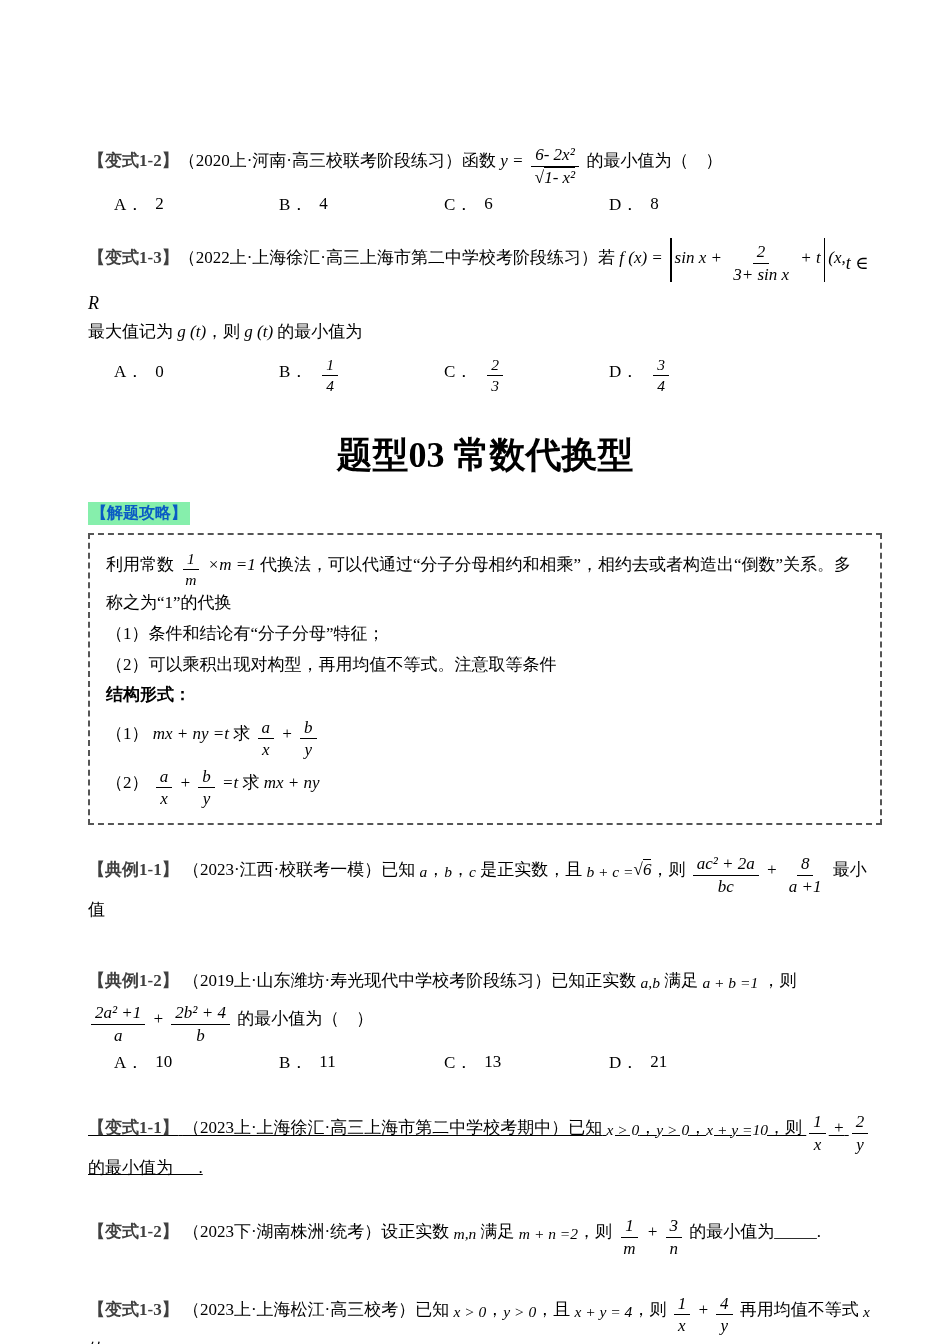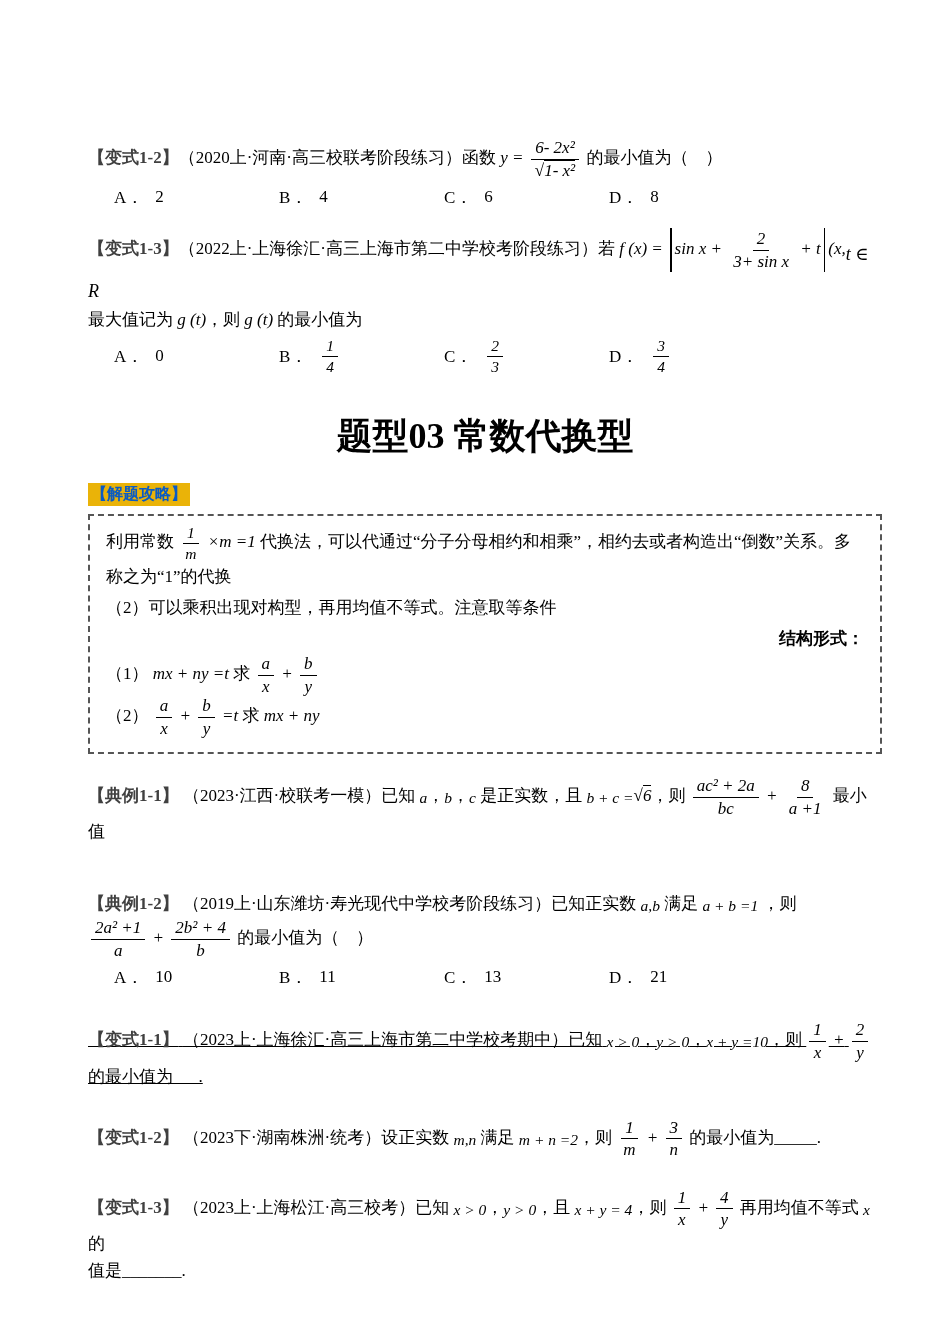--- a/index.html
+++ b/index.html
@@ -10,40 +10,40 @@
     font-size:17px;
     padding:138px 68px 0 88px;
   }
   p{margin:0;}
   .pline{line-height:1.6;}
   .label{color:#404040;font-weight:bold;}
   .it{font-style:italic;}
   .cond{font-style:italic;font-size:15.5px;vertical-align:-2px;}
   
   .frac{display:inline-flex;flex-direction:column;align-items:center;vertical-align:middle;margin:0 3px;line-height:1.15;}
-  .frac .num{display:block;padding:0 4px 1px;border-bottom:1.3px solid #000;font-style:italic;}
+  .frac .num{display:block;padding:0 4px 1px;border-bottom:1.3px solid #000;font-style:italic;margin-top:7px;}
   .frac .den{display:block;padding:1px 4px 0;text-align:center;font-style:italic;}
   .frac.sm{font-size:15.5px;}
   
   .root{white-space:nowrap;}
   .rsign{font-style:normal;}
   .rad{border-top:1.3px solid #000;font-style:italic;}
   
   .vbar{display:inline-block;width:1.5px;height:44px;background:#000;vertical-align:middle;margin:0 3px;}
   .sub{vertical-align:-6px;font-size:18px;font-style:italic;}
   
   .options{display:flex;align-items:center;margin:4px 0 0 26px;min-height:26px;}
   .opt{width:165px;display:flex;align-items:center;}
   .okey{margin-right:12px;}
   
   .sec-title{text-align:center;font-weight:bold;font-size:36px;margin:36px 0 22px 0;}
-  .badge{display:inline-block;background:#eab308;color:#0a5bc4;font-weight:bold;font-size:16px;padding:1px 3px;margin:0 0 8px 0;}
+  .badge{display:inline-block;background:#86efac;color:#0a5bc4;font-weight:bold;font-size:16px;padding:1px 3px;margin:0 0 8px 0;}
   .sbox{border:2px dashed #555;padding:8px 16px 14px 16px;}
   .sbox p{line-height:1.8;}
-  .bold{font-weight:bold;text-align:right;}
+  .bold{font-weight:bold;}
   section{display:block;}
   .mb18{margin-bottom:18px;}
   .mt22{margin-top:22px;}
   .mt30{margin-top:30px;text-decoration:underline;}
   .mt28{margin-top:28px;}
   .mt44{margin-top:44px;}
 </style>
 </head>
 <body>
 
@@ -135,20 +135,21 @@
     <p class="pline">
       <span>利用常数</span>
       <span class="frac sm">
           <span class="num">1</span>
           <span class="den">m</span>
         </span>
       <span class="it">×m =1</span>
       <span>代换法，可以代通过“分子分母相约和相乘”，相约去或者构造出“倒数”关系。多</span>
     </p>
     <p>称之为“1”的代换</p>
+    <p>（1）条件和结论有“分子分母”特征；</p>
     <p>（2）可以乘积出现对构型，再用均值不等式。注意取等条件</p>
     <p class="bold">结构形式：</p>
     <p class="pline">
       <span>（1）</span>
       <span class="it">mx + ny =t</span>
       <span>求</span>
       <span class="frac">
           <span class="num">a</span>
           <span class="den">x</span>
         </span>

